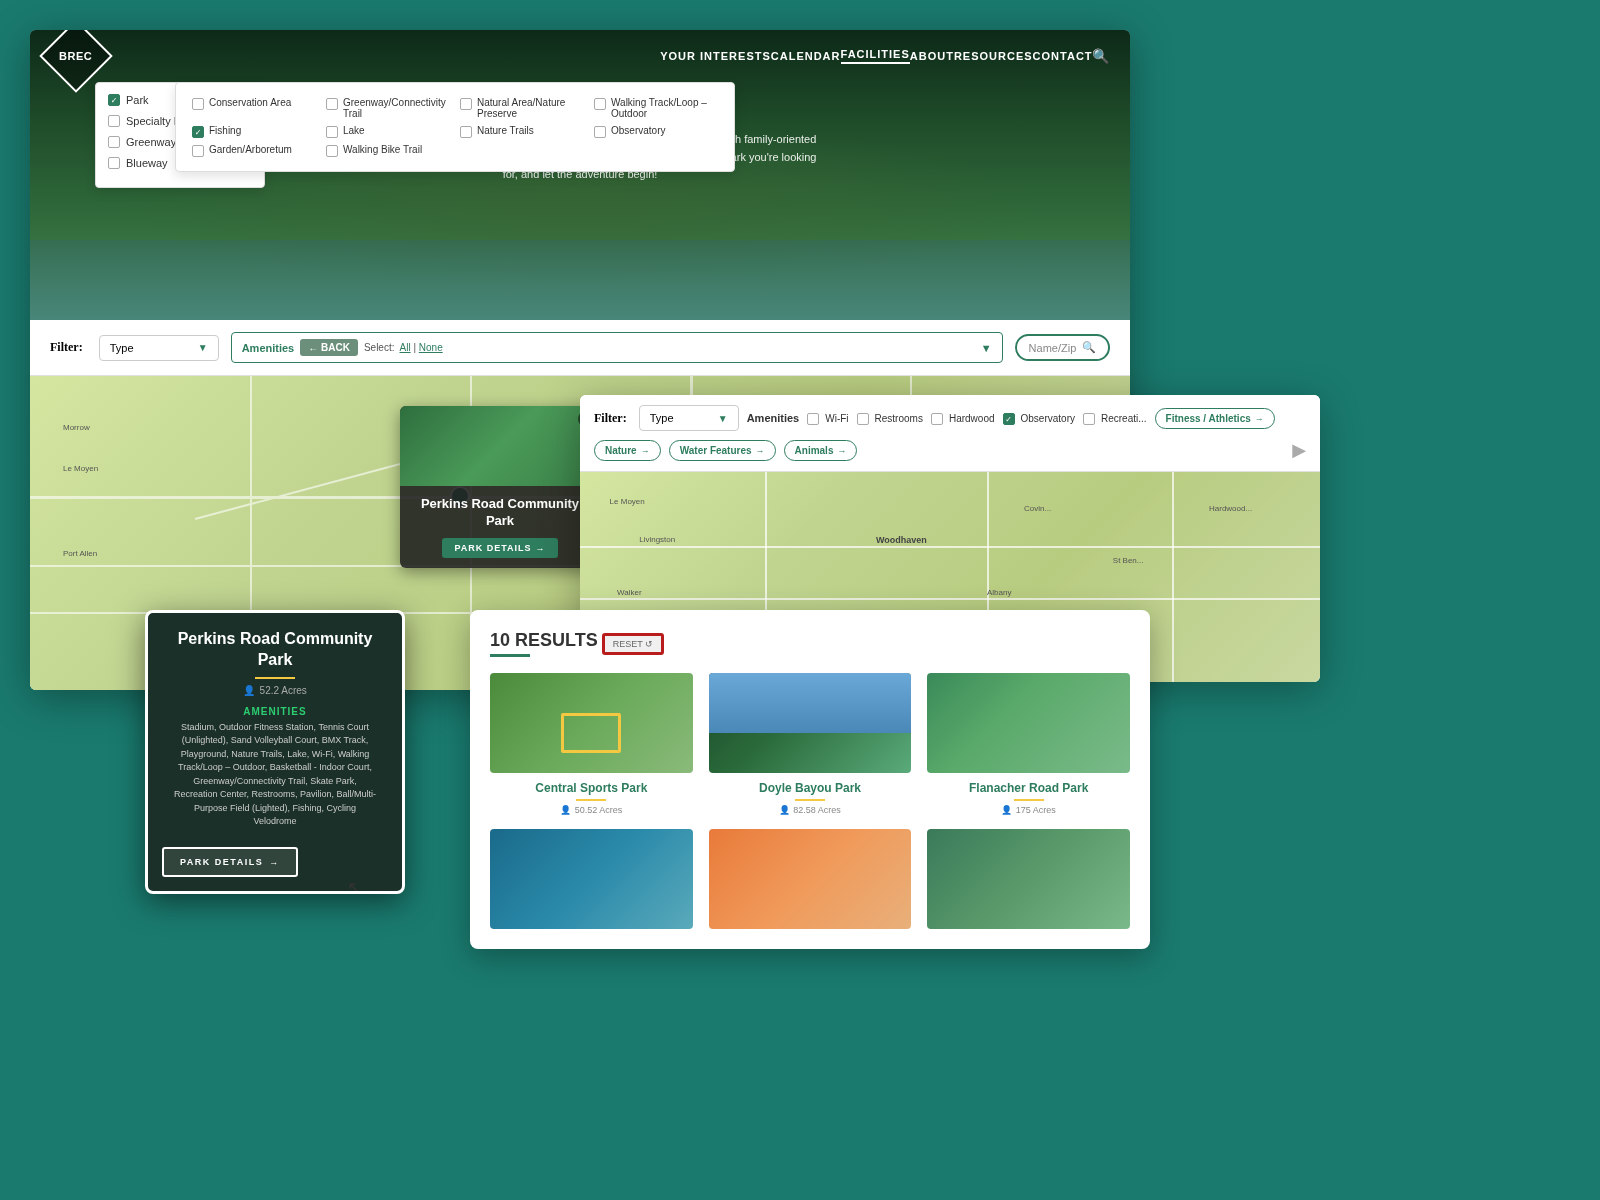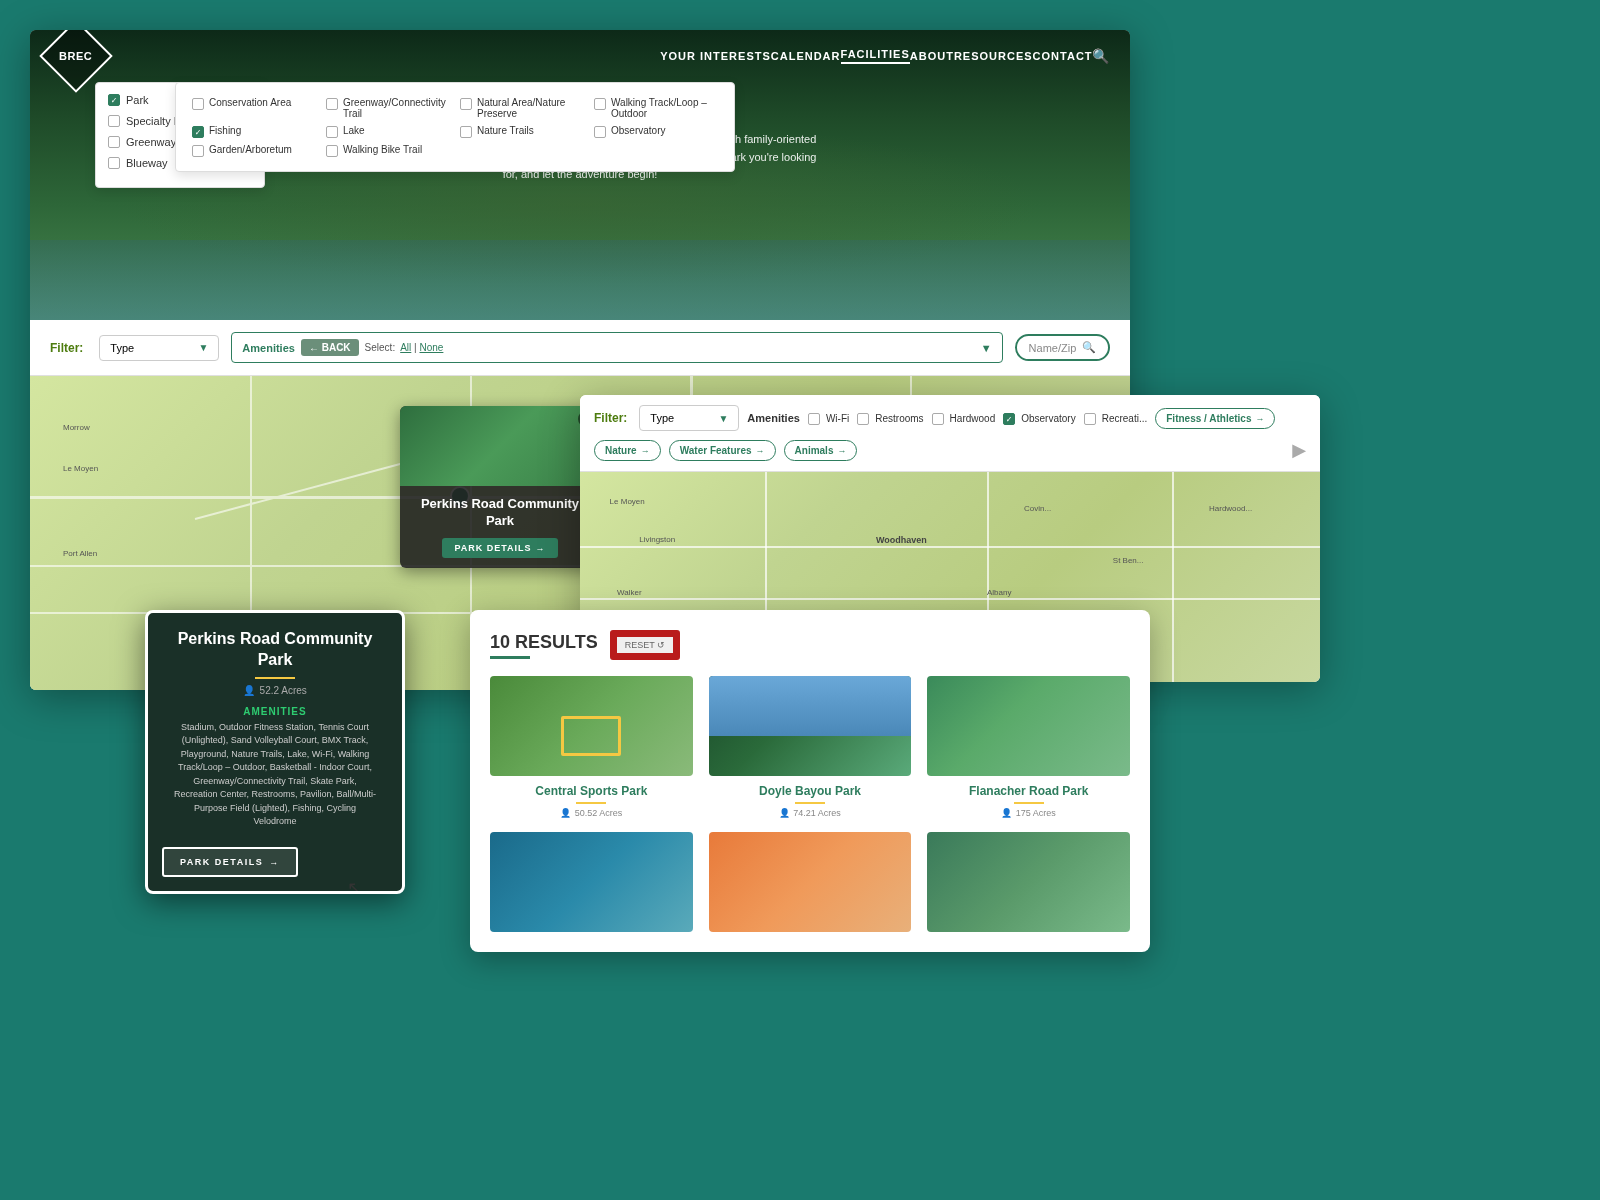--- a/index.html
+++ b/index.html
@@ -124,22 +124,23 @@
       padding: 12px 20px;
       background: #fff;
       border-bottom: 1px solid #e0e0e0;
       gap: 12px;
       position: relative;
       z-index: 20;
     }
     .filter-label {
       font-size: 12px;
       font-weight: 700;
-      color: #4d7c0f;
+      color: #000000;
       margin-right: 4px;
+      font-family: Liberation Serif, serif;
     }
     .filter-dropdown {
       border: 1px solid #ccc;
       border-radius: 4px;
       padding: 6px 10px;
       font-size: 11px;
       display: flex;
       align-items: center;
       gap: 6px;
       cursor: pointer;
@@ -491,36 +492,36 @@
       width: 680px;
       background: #fff;
       border-radius: 8px;
       box-shadow: 0 8px 30px rgba(0,0,0,0.3);
       padding: 20px;
       overflow: hidden;
     }
     .results-header {
       display: flex;
       align-items: center;
-      gap: 12px;
+      gap: 4px;
       margin-bottom: 16px;
     }
     .results-count {
       font-size: 18px;
       font-weight: 700;
       color: #333;
     }
     .results-underline {
       width: 40px; height: 3px;
       background: #2e7d5e;
       margin-top: 3px;
     }
     .reset-btn {
       background: #f0f0f0;
-      border: 7px solid #b91c1c;
+      border: 3px solid #b91c1c;
       border-radius: 3px;
       padding: 3px 8px;
       font-size: 9px;
       color: #666;
       cursor: pointer;
       display: flex; align-items: center; gap: 3px;
     }
     .parks-grid {
       display: grid;
       grid-template-columns: repeat(3, 1fr);
@@ -874,21 +875,21 @@
         <span>👤</span>
         <span>50.52 Acres</span>
       </div>
     </div>
     <div class="park-grid-item">
       <div class="park-grid-img park-img-2"></div>
       <div class="park-grid-name">Doyle Bayou Park</div>
       <div class="park-grid-divider"></div>
       <div class="park-grid-acres">
         <span>👤</span>
-        <span>74.21 Acres</span>
+        <span>82.58 Acres</span>
       </div>
     </div>
     <div class="park-grid-item">
       <div class="park-grid-img park-img-3"></div>
       <div class="park-grid-name">Flanacher Road Park</div>
       <div class="park-grid-divider"></div>
       <div class="park-grid-acres">
         <span>👤</span>
         <span>175 Acres</span>
       </div>

